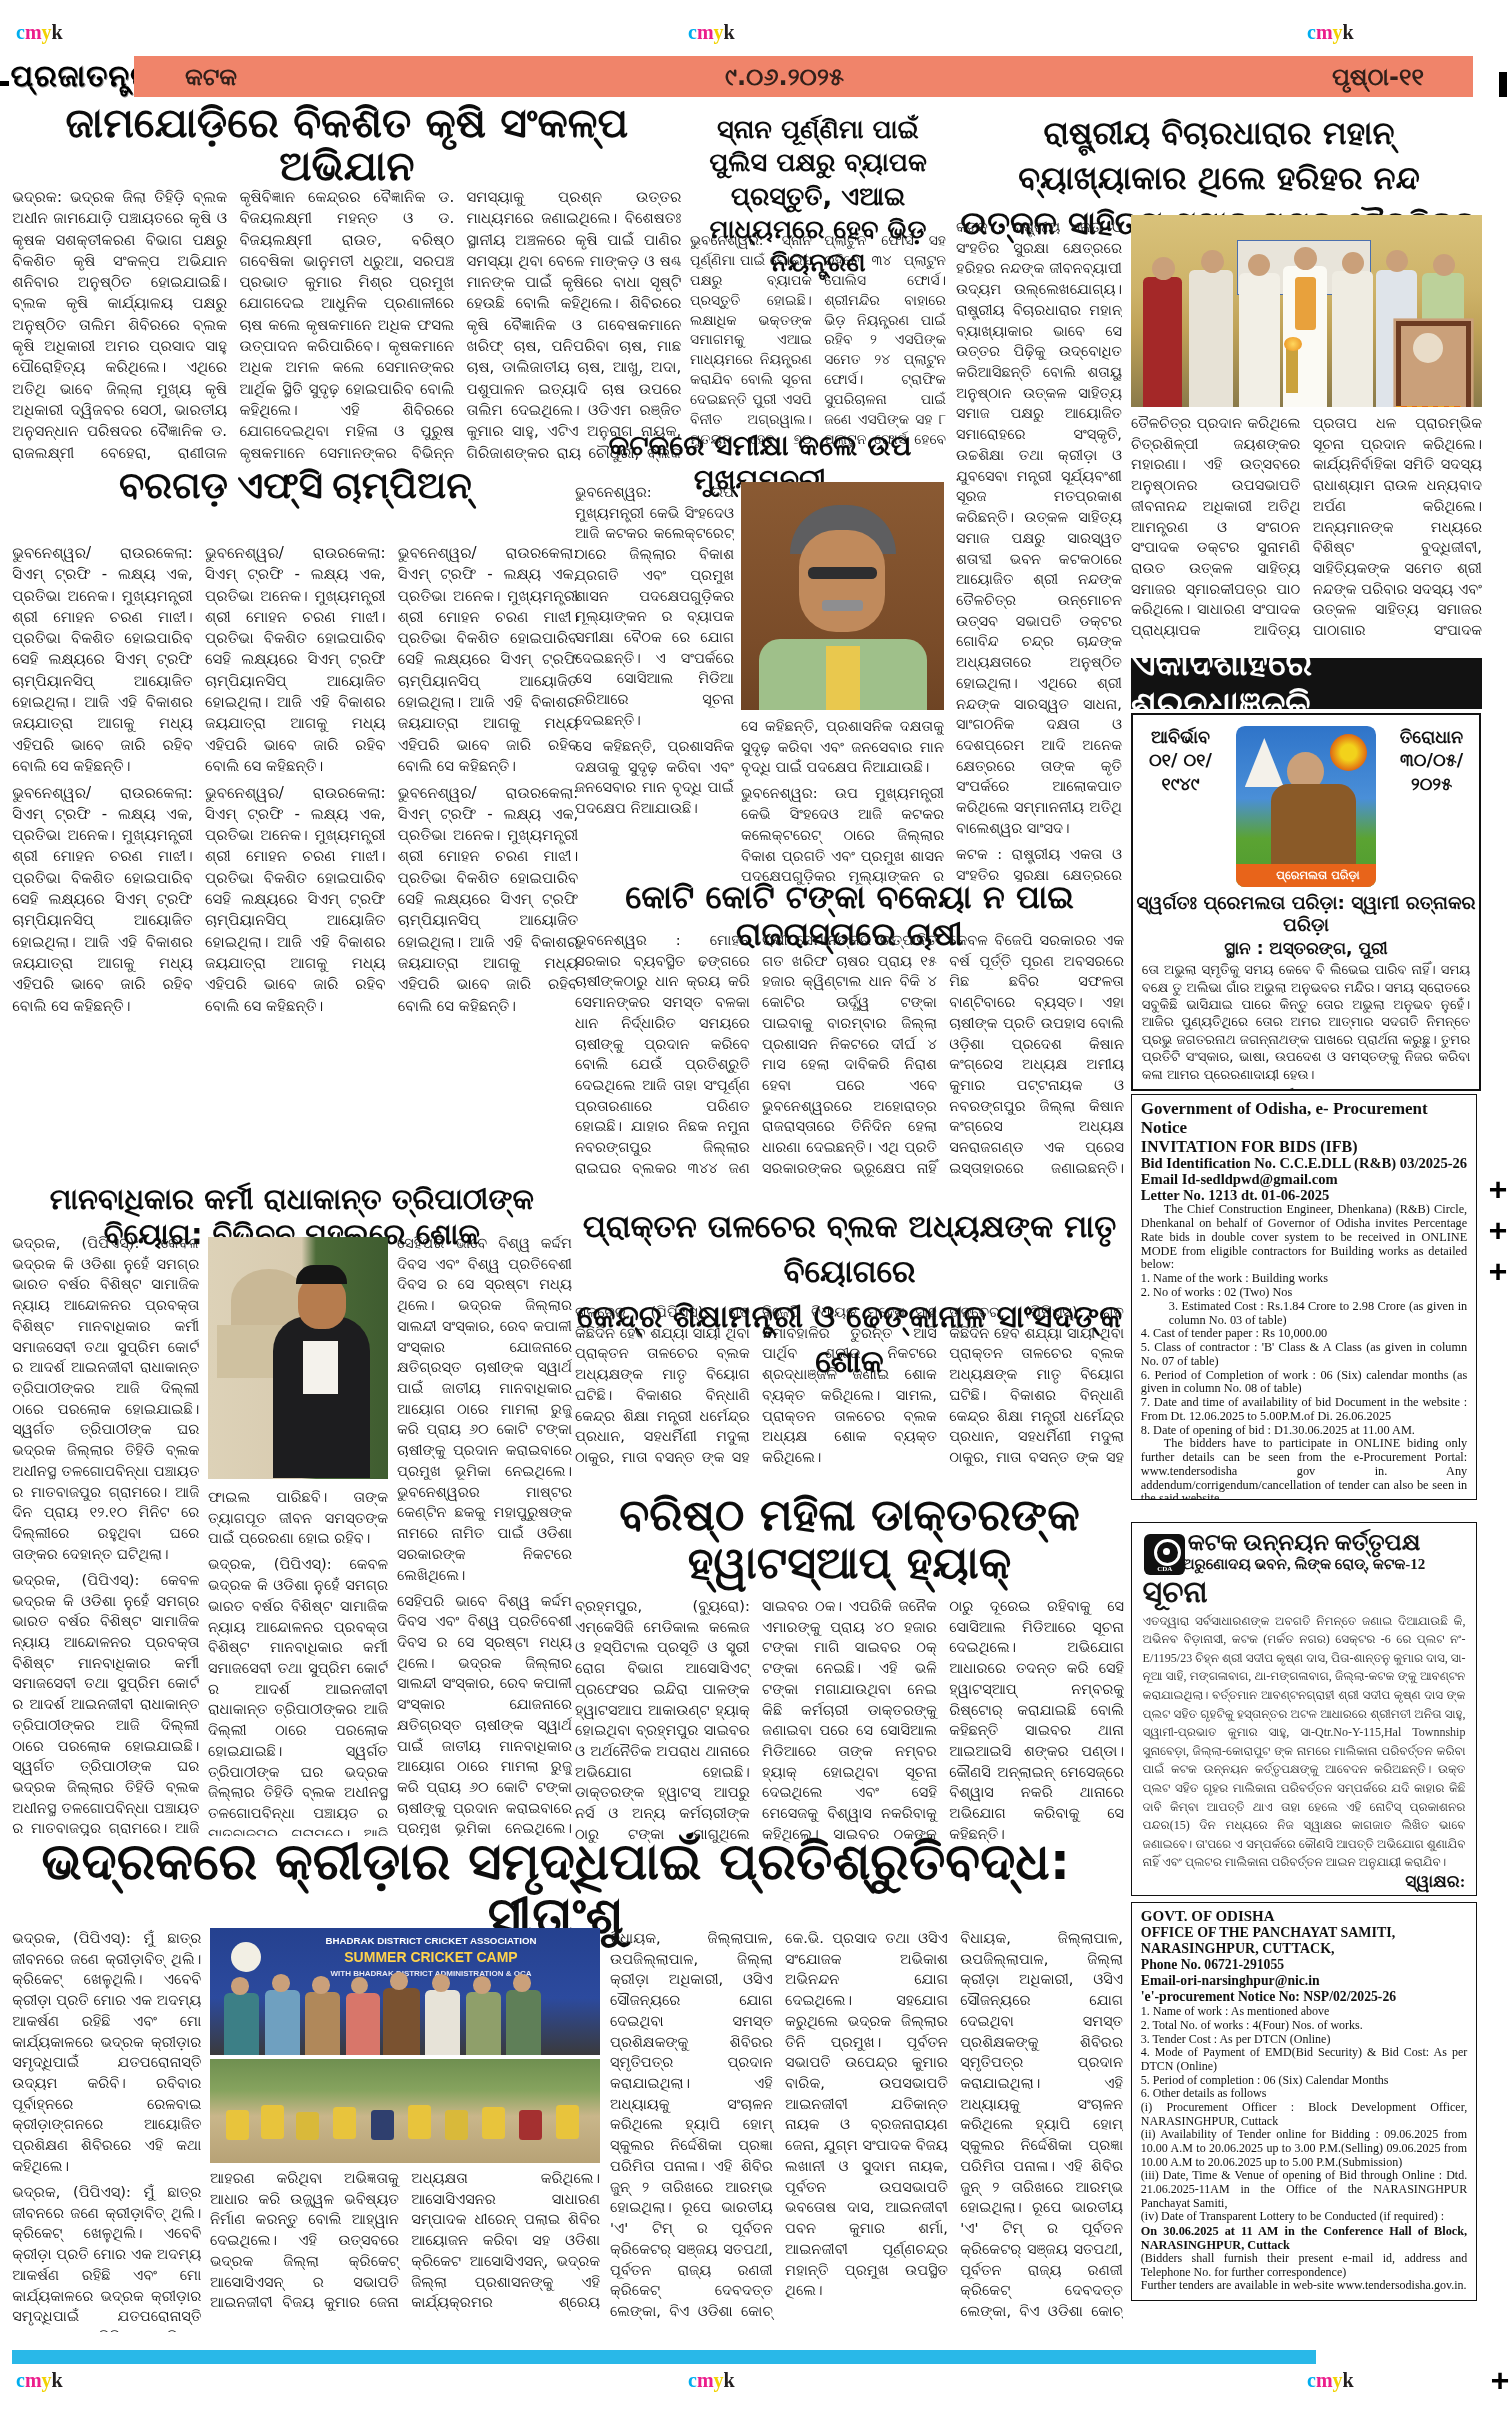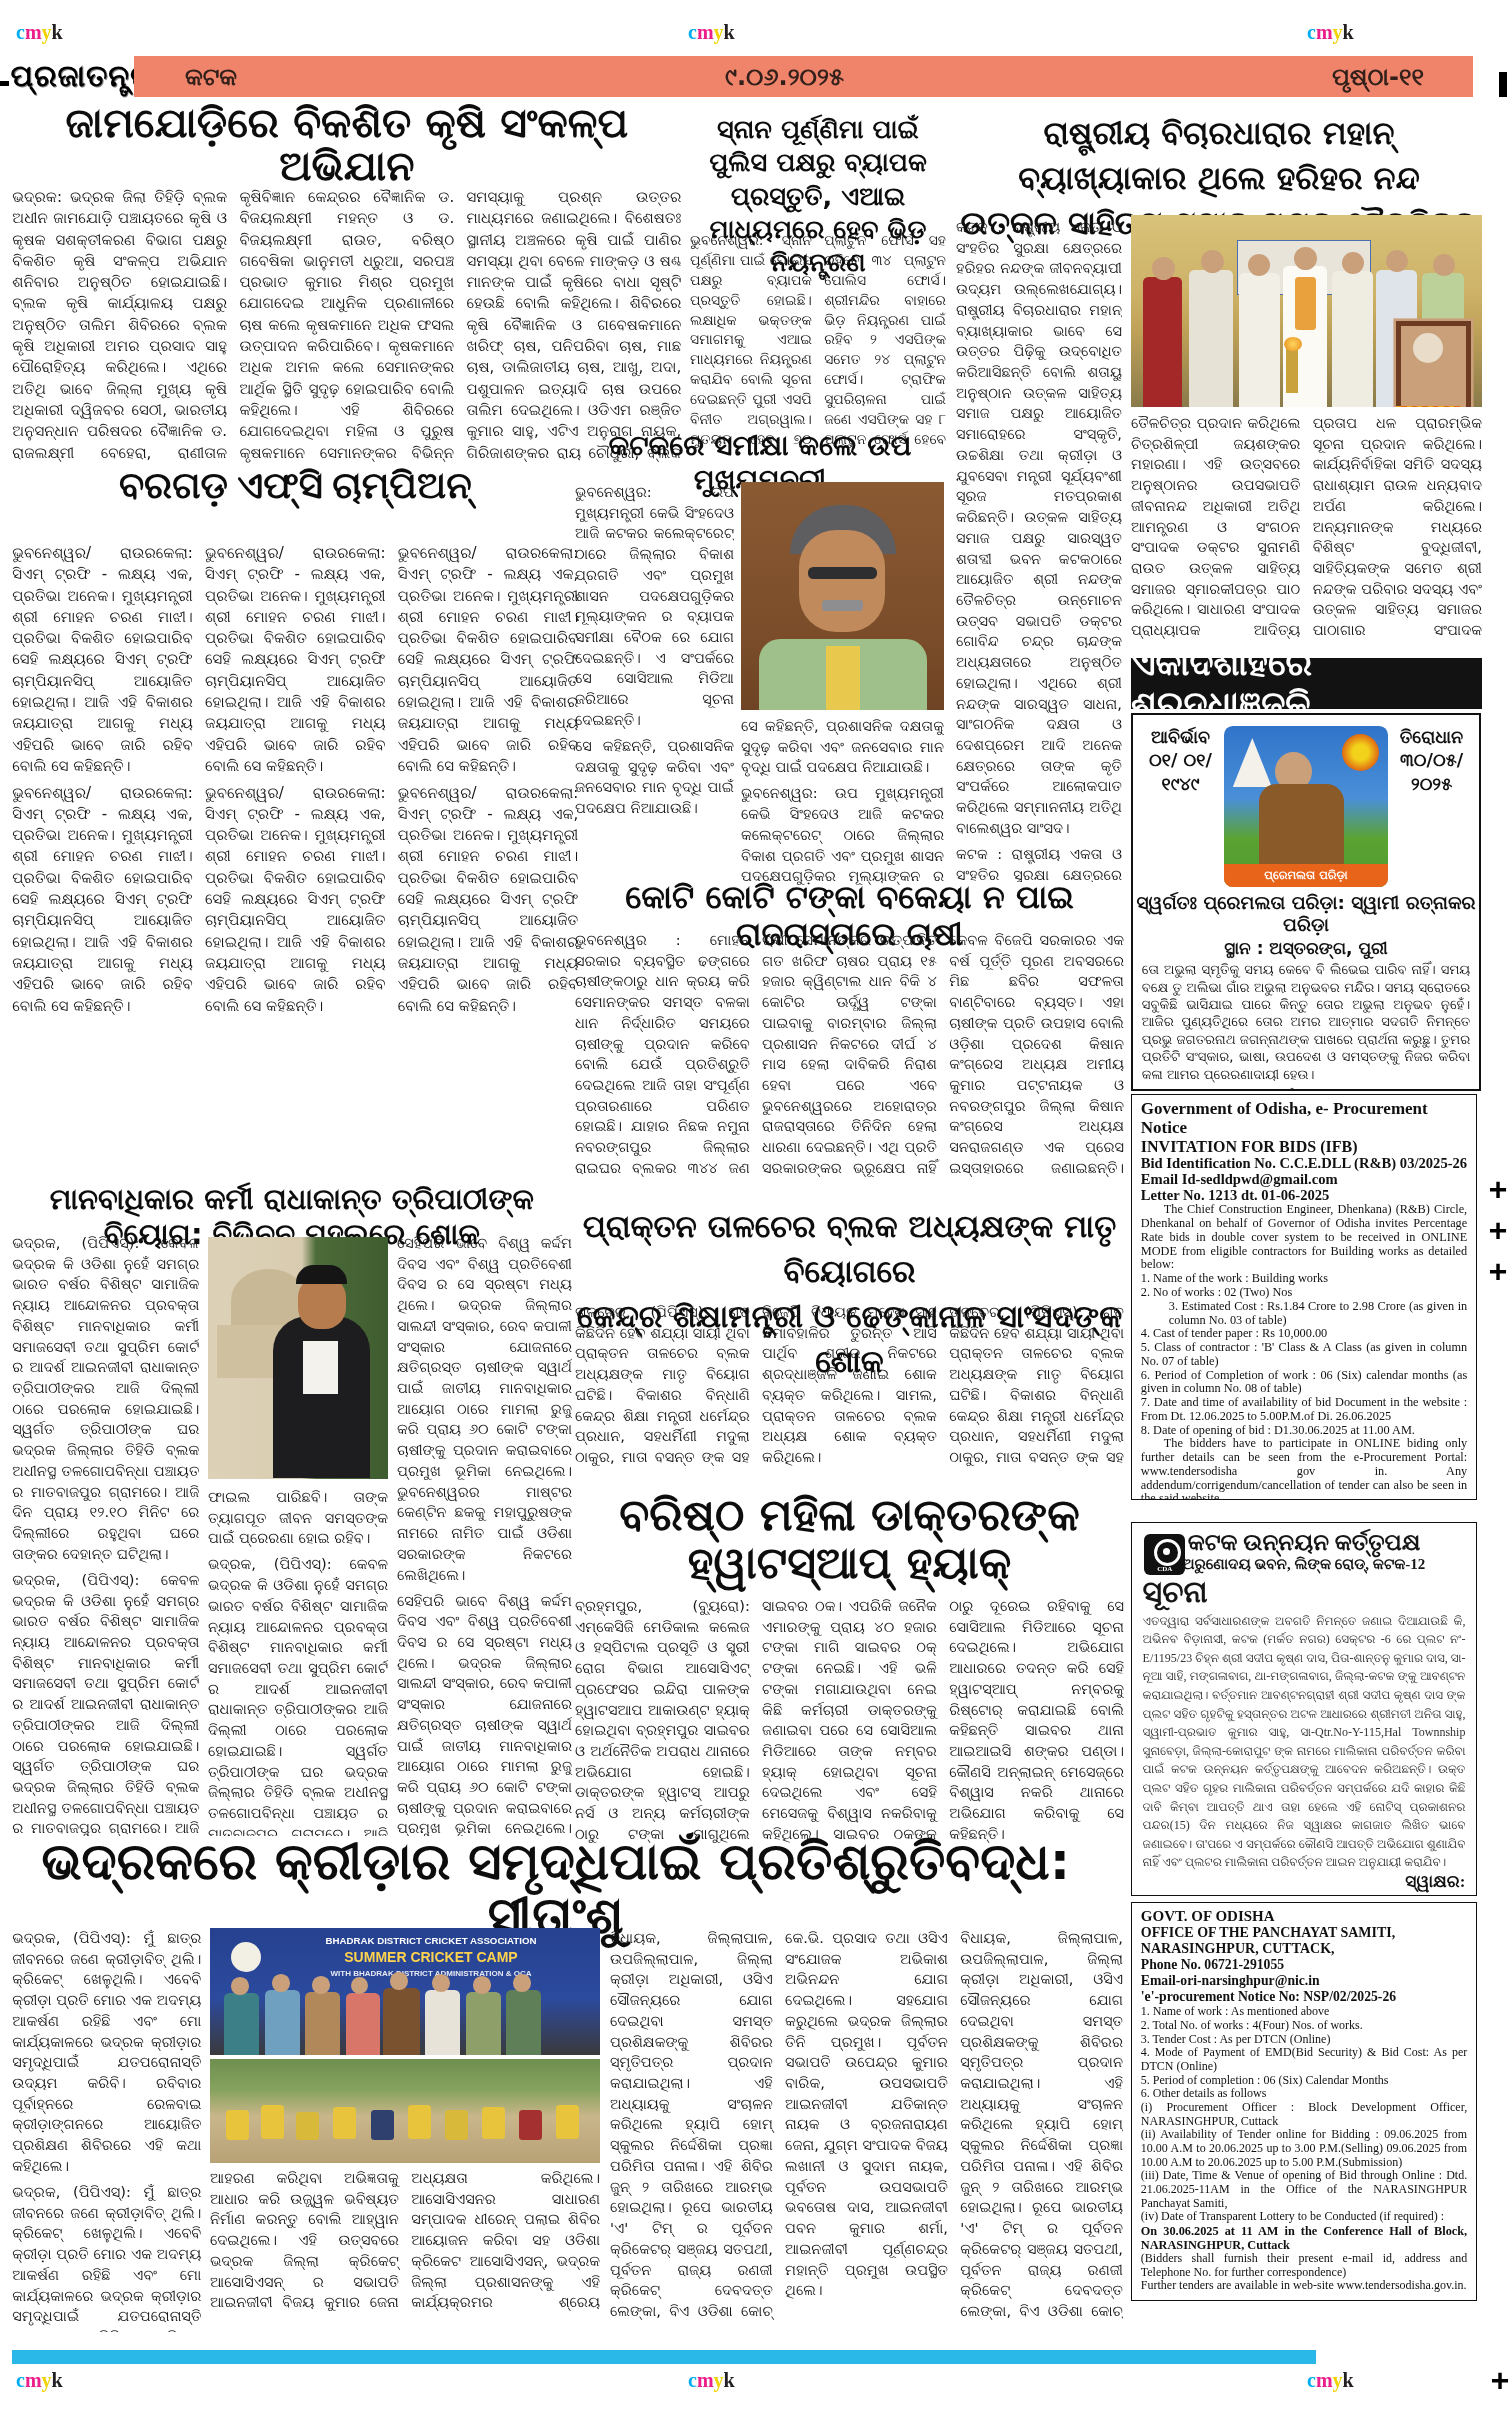--- a/index.html
+++ b/index.html
@@ -220,21 +220,21 @@
     <p>ବିଧାୟକ, ଜିଲ୍ଲାପାଳ, ଉପଜିଲ୍ଲାପାଳ, ଜିଲ୍ଲା କ୍ରୀଡ଼ା ଅଧିକାରୀ, ଓସିଏ ସୌଜନ୍ୟରେ ଯୋଗ ଦେଇଥିବା ସମସ୍ତ ପ୍ରଶିକ୍ଷକଙ୍କୁ ଶିବିରର ସ୍ମୃତିପତ୍ର ପ୍ରଦାନ କରାଯାଇଥିଲା। ଏହି ଅଧ୍ୟାୟକୁ ସଂଚାଳନ କରିଥିଲେ ହ୍ୟାପି ହୋମ୍ ସ୍କୁଲର ନିର୍ଦ୍ଦେଶିକା ପ୍ରଜ୍ଞା ପରିମିତା ପନାଳା। ଏହି ଶିବିର ଜୁନ୍ ୨ ତାରିଖରେ ଆରମ୍ଭ ହୋଇଥିଲା। ରୂପେ ଭାରତୀୟ 'ଏ' ଟିମ୍ ର ପୂର୍ବତନ କ୍ରିକେଟର୍ ସଞ୍ଜୟ ସତପଥୀ, ପୂର୍ବତନ ରାଜ୍ୟ ରଣଜୀ କ୍ରିକେଟ୍ ଦେବଦତ୍ତ ଲେଙ୍କା, ବିଏ ଓଡିଶା କୋଚ୍ କେ.ଭି. ପ୍ରସାଦ ତଥା ଓସିଏ ସଂଯୋଜକ ଅଭିକାଶ ଅଭିନନ୍ଦନ ଯୋଗ ଦେଇଥିଲେ। ସହଯୋଗ କରୁଥିଲେ ଭଦ୍ରକ ଜିଲ୍ଲାର ତିନି ପ୍ରମୁଖ। ପୂର୍ବତନ ସଭାପତି ଉପେନ୍ଦ୍ର କୁମାର ବାରିକ, ଉପସଭାପତି ଆଇନଜୀବୀ ଯତିକାନ୍ତ ନାୟକ ଓ ବ୍ରଜନାରାୟଣ ଜେନା, ଯୁଗ୍ମ ସଂପାଦକ ବିଜୟ ଲଖାନୀ ଓ ସୁଦାମ ନାୟକ, ପୂର୍ବତନ ଉପସଭାପତି ଭବତୋଷ ଦାସ, ଆଇନଜୀବୀ ପବନ କୁମାର ଶର୍ମା, ଆଇନଜୀବୀ ପୂର୍ଣ୍ଣଚନ୍ଦ୍ର ମହାନ୍ତି ପ୍ରମୁଖ ଉପସ୍ଥିତ ଥିଲେ।</p>
   </div>
 
   <div class="abs obit-banner" style="left:1131px;top:658px;width:351px;height:51px;">ଏକାଦଶାହରେ ଶ୍ରଦ୍ଧାଞ୍ଜଳି</div>
   <div class="abs obit-box" style="left:1131px;top:713px;width:346px;height:374px;">
     <div class="obit-row">
       <div class="obit-side">
         <div>ଆବିର୍ଭାବ</div>
         <div>୦୧/ ୦୧/ ୧୯୪୯</div>
       </div>
-      <div class="photo" style="position:relative;width:164px;height:161px;border-radius:8.8px;background:linear-gradient(180deg,#2f74c9 0%,#4a8fd8 45%,#5ba332 70%,#4e9b30 100%);">
+      <div class="photo" style="position:relative;width:140px;height:161px;border-radius:8.8px;background:linear-gradient(180deg,#2f74c9 0%,#4a8fd8 45%,#5ba332 70%,#4e9b30 100%);">
         <div class="abs" style="left:8.8px;top:12.3px;width:39px;height:49px;background:#f4f1ea;clip-path:polygon(50% 0,100% 100%,0 100%);"></div>
         <div class="abs" style="right:8.8px;top:8.8px;width:37px;height:37px;background:radial-gradient(circle,#f2d21b 30%,#e06a12 70%);border-radius:50%;"></div>
         <div class="abs" style="left:51px;top:26.5px;width:37px;height:39px;background:#caa07a;border-radius:50%;"></div>
         <div class="abs" style="left:35px;top:58px;width:85px;height:81px;background:#8a5a28;border-radius:17.6px 17.6px 0 0;"></div>
         <div class="abs" style="left:0;bottom:0;width:164px;height:23px;background:#e8641a;color:#fff;font-weight:bold;font-size:11.5px;text-align:center;line-height:23px;">ପ୍ରେମଲତା ପରିଡ଼ା</div>
       </div>
       <div class="obit-side">
         <div>ତିରୋଧାନ</div>
         <div>୩୦/୦୫/ ୨୦୨୫</div>
       </div>

